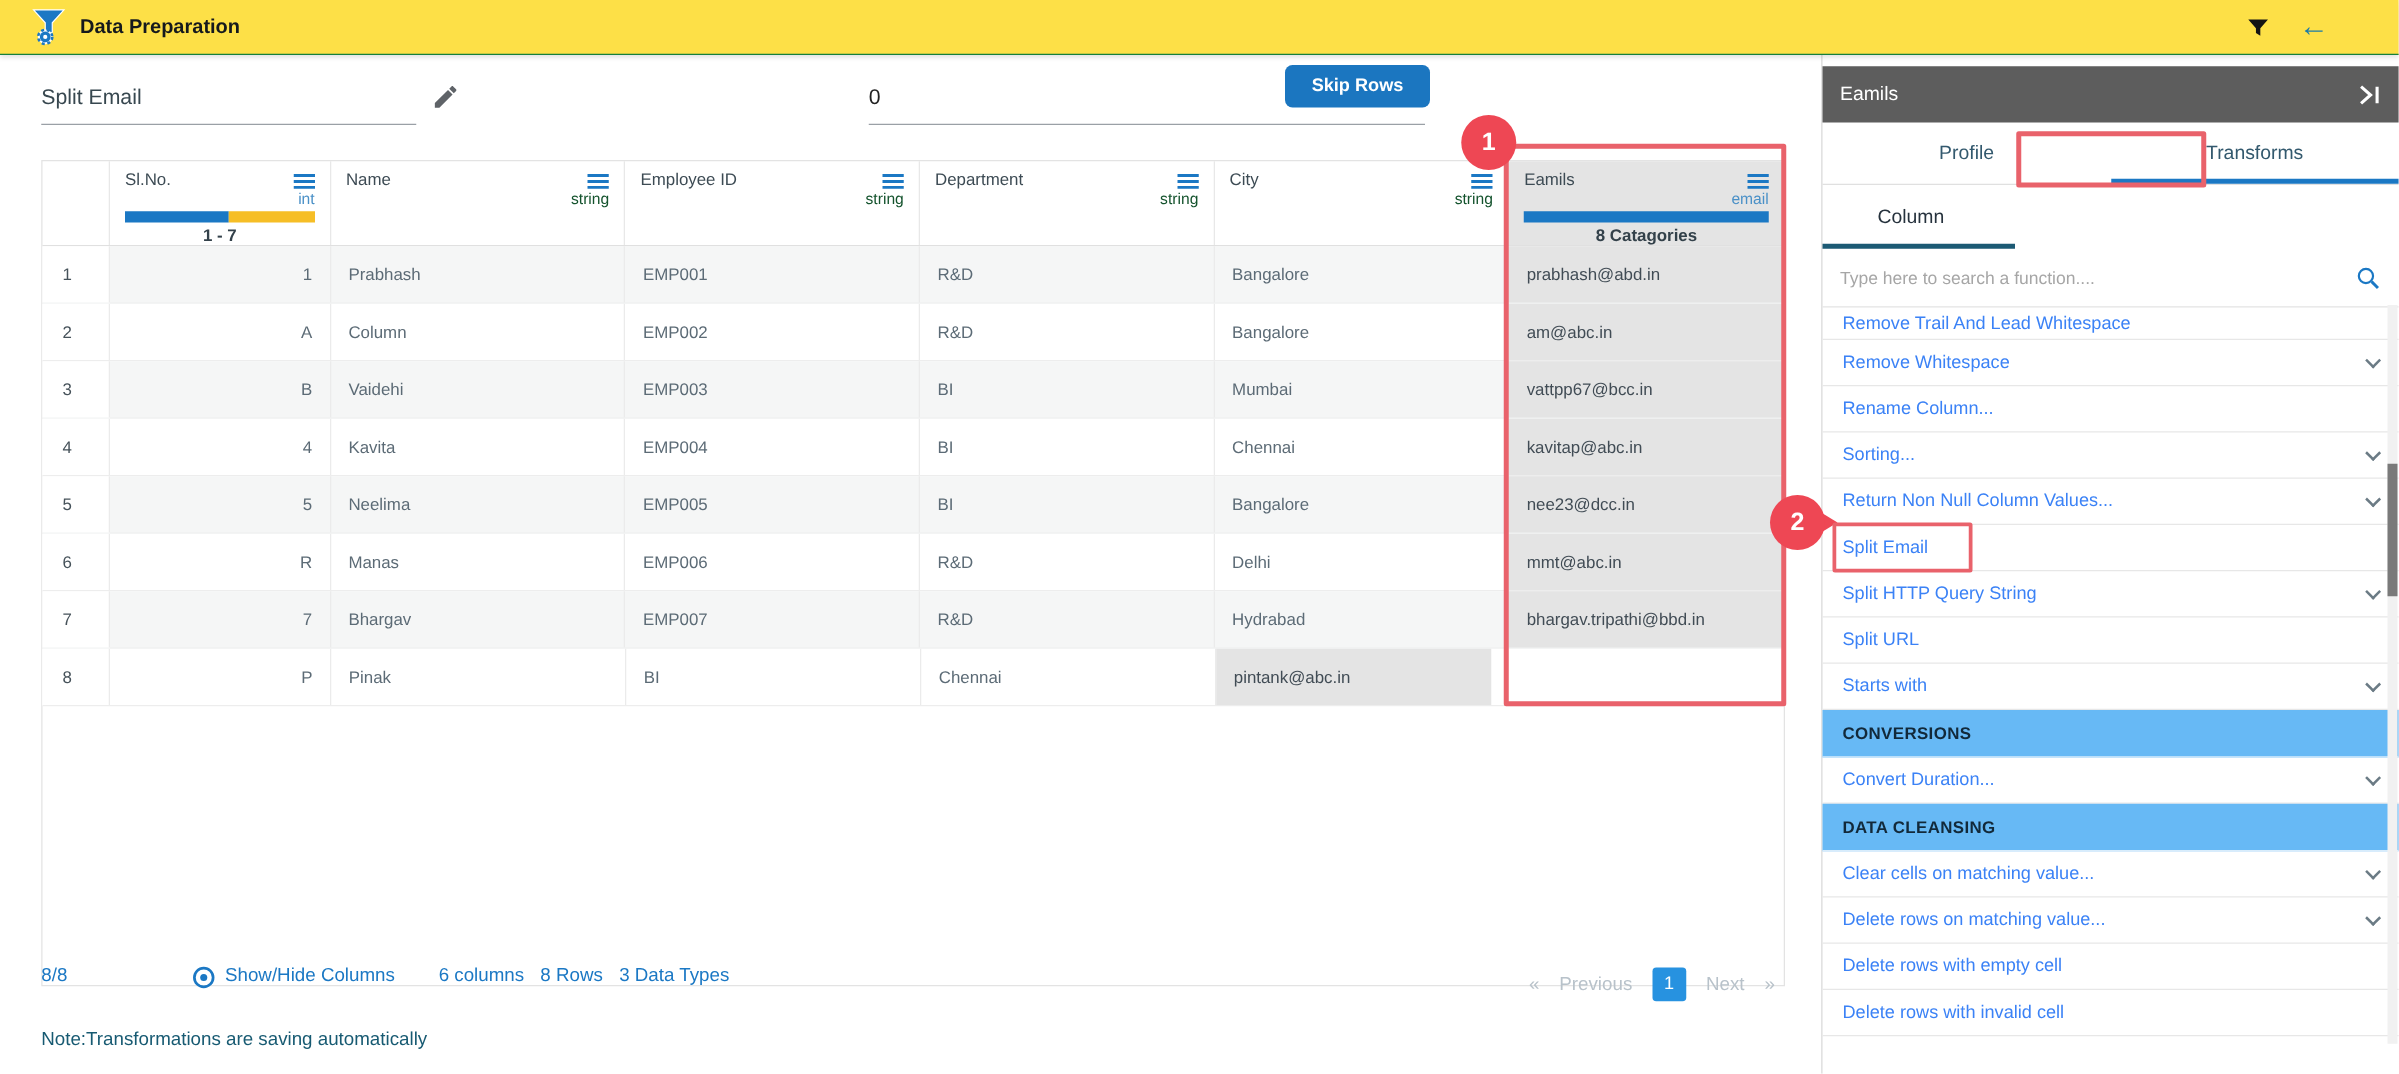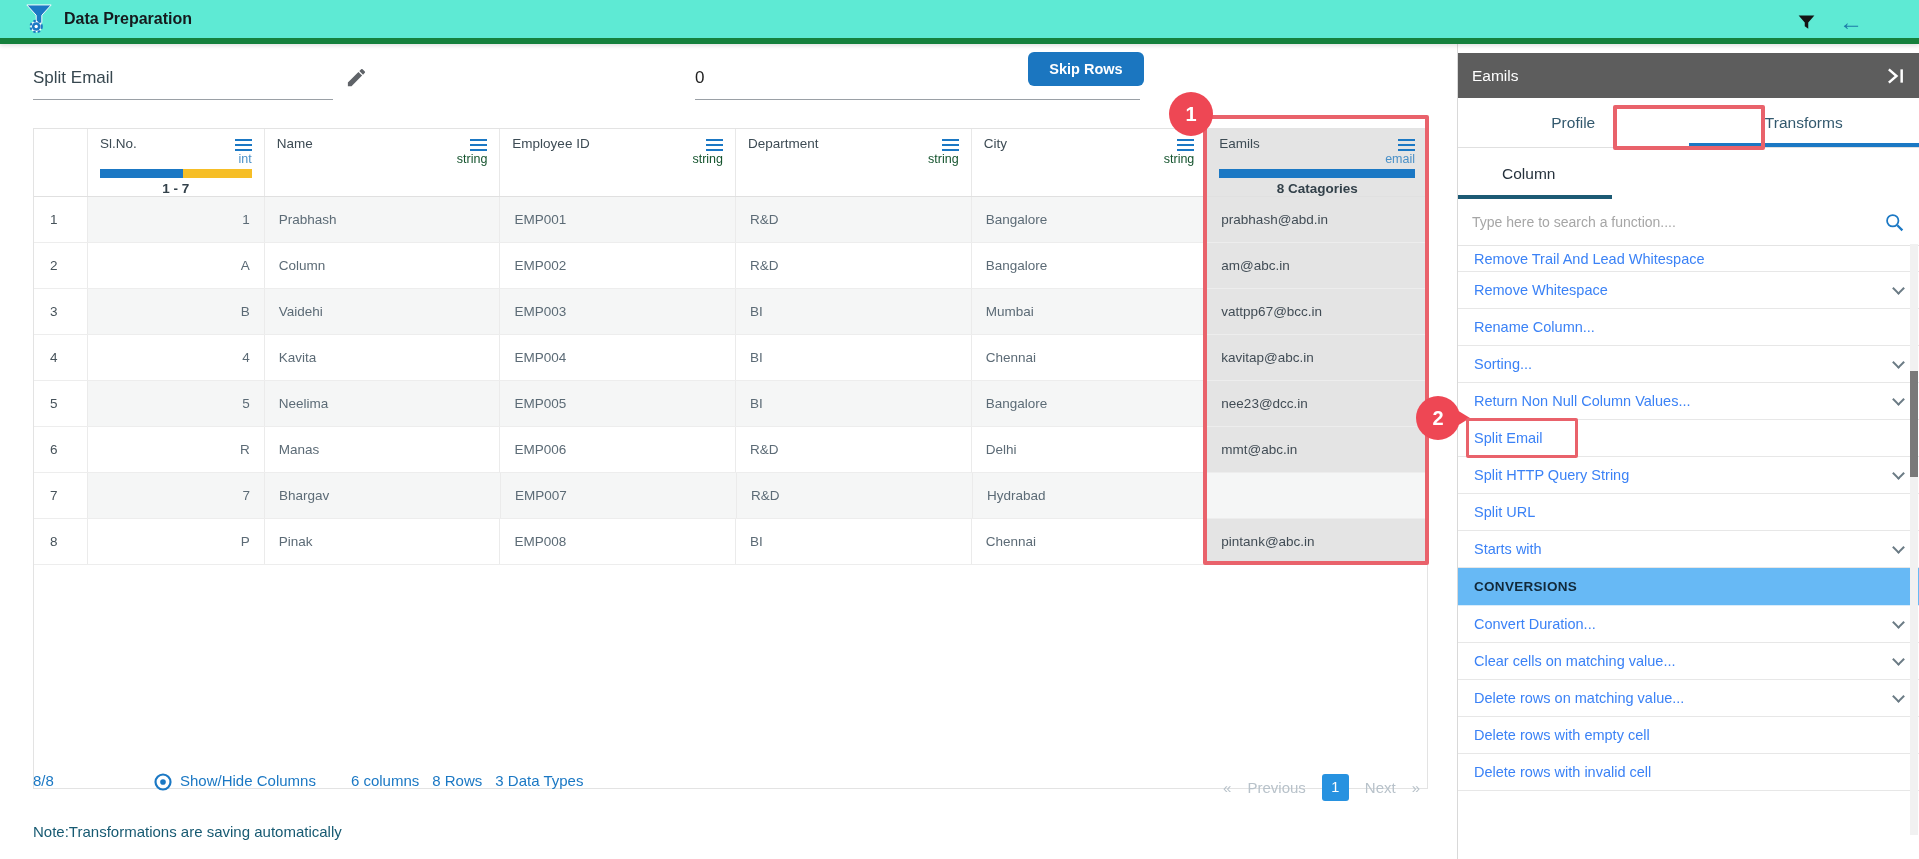--- a/index.html
+++ b/index.html
@@ -1,19 +1,19 @@
 <!DOCTYPE html>
 <html><head>
 <meta charset="utf-8">
 <style>
   * { margin:0; padding:0; box-sizing:border-box; }
   html,body { width:1919px; height:859px; background:#fff; font-family:"Liberation Sans", sans-serif; position:relative; overflow:hidden; color:#444; }
 
   
-  .topbar { position:absolute; left:0; top:0; width:1919px; height:44px; background:#5eead4; border-bottom:6px solid #15803d; box-shadow:0 2px 4px rgba(0,0,0,.12); display:flex; align-items:center; z-index:5; }
+  .topbar { position:absolute; left:0; top:0; width:1919px; height:44px; background:#fde047; border-bottom:1px solid #15803d; box-shadow:0 2px 4px rgba(0,0,0,.12); display:flex; align-items:center; z-index:5; }
   .topbar .logo { margin-left:24px; width:30px; height:32px; }
   .topbar .app-title { margin-left:10px; font-size:16px; font-weight:bold; color:#15191d; }
   .topbar-icons { position:absolute; left:1796px; top:0; height:44px; display:flex; align-items:center; gap:22px; }
   .back-arrow { color:#1c7ba8; font-size:24px; font-weight:bold; line-height:1; cursor:pointer; }
 
   
   .main { position:absolute; left:0; top:44px; width:1457px; height:815px; background:#fff; }
 
   .form-row { position:relative; height:84px; }
   .name-input { position:absolute; left:33px; top:12px; width:300px; height:44px; border:none; border-bottom:1px solid #9aa0a6; font-size:17px; color:#37474f; background:transparent; outline:none; font-family:"Liberation Sans",sans-serif; }
@@ -236,26 +236,26 @@
       <div class="td w5">Delhi</div>
       <div class="td w6 email-col">mmt@abc.in</div>
     </div>
     <div class="tr odd">
       <div class="td rownum w0">7</div>
       <div class="td alignr w1">7</div>
       <div class="td w2">Bhargav</div>
       <div class="td w3">EMP007</div>
       <div class="td w4">R&amp;D</div>
       <div class="td w5">Hydrabad</div>
+      <div class="td w6 email-col">bhargav.tripathi@bbd.in</div>
     </div>
     <div class="tr">
       <div class="td rownum w0">8</div>
       <div class="td alignr w1">P</div>
       <div class="td w2">Pinak</div>
-      <div class="td w3">EMP008</div>
       <div class="td w4">BI</div>
       <div class="td w5">Chennai</div>
       <div class="td w6 email-col">pintank@abc.in</div>
     </div>
   </div>
 
   <div class="bottom-bar">
     <span class="bb-count">8/8</span>
     <span class="bb-eye">
       <svg viewBox="0 0 24 24" width="20" height="20">
@@ -337,20 +337,21 @@
       </div>
     <div class="fn-item">
         <span>Starts with</span>
         <span class="chev"></span>
       </div>
     <div class="fn-section">CONVERSIONS</div>
     <div class="fn-item">
         <span>Convert Duration...</span>
         <span class="chev"></span>
       </div>
+    <div class="fn-section">DATA CLEANSING</div>
     <div class="fn-item">
         <span>Clear cells on matching value...</span>
         <span class="chev"></span>
       </div>
     <div class="fn-item">
         <span>Delete rows on matching value...</span>
         <span class="chev"></span>
       </div>
     <div class="fn-item">
         <span>Delete rows with empty cell</span>

